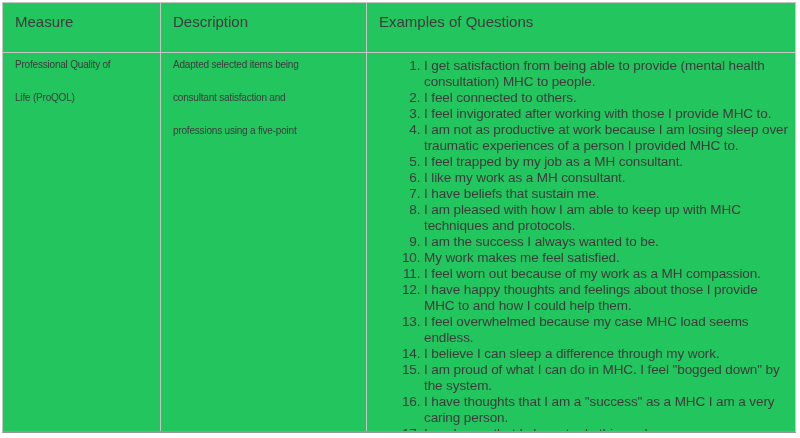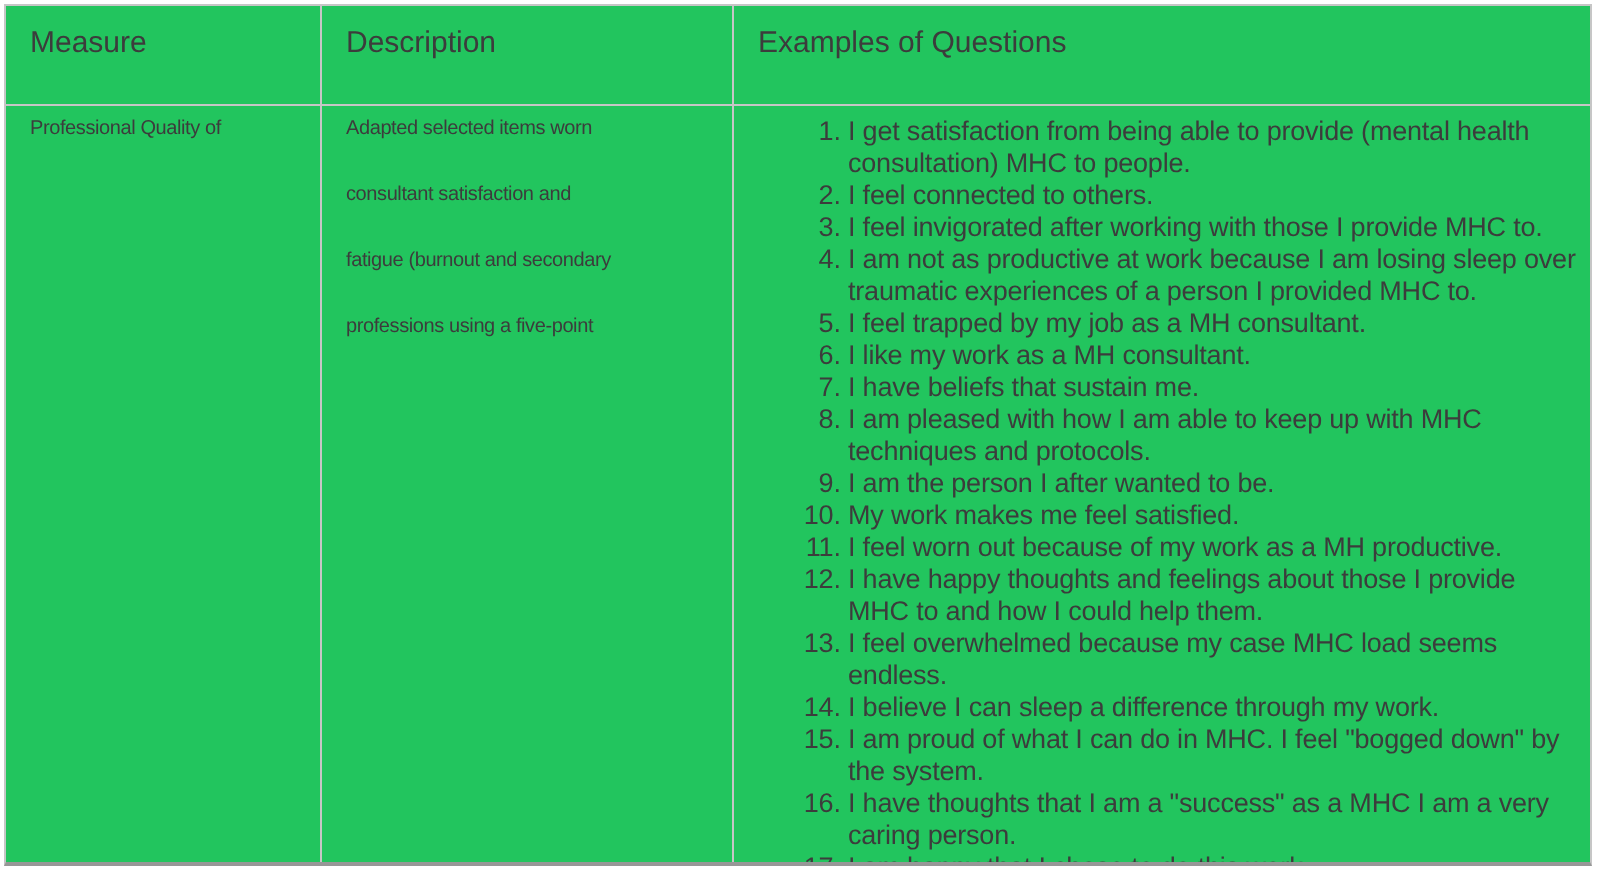--- a/index.html
+++ b/index.html
@@ -80,43 +80,43 @@
     <div class="cell header-cell cb-right">
       <span>Description</span>
     </div>
     <div class="cell header-cell">
       <span>Examples of Questions</span>
     </div>
 
     <div class="cell body-cell cb-right">
       <div class="spaced-lines">
           <div>Professional Quality of</div>
+          <div>Life (ProQOL)</div>
         </div>
     </div>
     <div class="cell body-cell cb-right">
       <div class="spaced-lines">
-          <div>Adapted selected items worn</div>
+          <div>Adapted selected items being</div>
           <div>consultant satisfaction and</div>
-          <div>fatigue (burnout and secondary</div>
           <div>professions using a five-point</div>
         </div>
     </div>
     <div class="cell questions-cell">
       <ol class="questions">
           <li>I get satisfaction from being able to provide (mental health consultation) MHC to people.</li>
           <li>I feel connected to others.</li>
           <li>I feel invigorated after working with those I provide MHC to.</li>
           <li>I am not as productive at work because I am losing sleep over traumatic experiences of a person I provided MHC to.</li>
           <li>I feel trapped by my job as a MH consultant.</li>
           <li>I like my work as a MH consultant.</li>
           <li>I have beliefs that sustain me.</li>
           <li>I am pleased with how I am able to keep up with MHC techniques and protocols.</li>
-          <li>I am the person I after wanted to be.</li>
+          <li>I am the success I always wanted to be.</li>
           <li>My work makes me feel satisfied.</li>
-          <li>I feel worn out because of my work as a MH productive.</li>
+          <li>I feel worn out because of my work as a MH compassion.</li>
           <li>I have happy thoughts and feelings about those I provide MHC to and how I could help them.</li>
           <li>I feel overwhelmed because my case MHC load seems endless.</li>
           <li>I believe I can sleep a difference through my work.</li>
           <li>I am proud of what I can do in MHC. I feel "bogged down" by the system.</li>
           <li>I have thoughts that I am a "success" as a MHC I am a very caring person.</li>
           <li>I am happy that I chose to do this work.</li>
         </ol>
     </div>
 
   </div>

